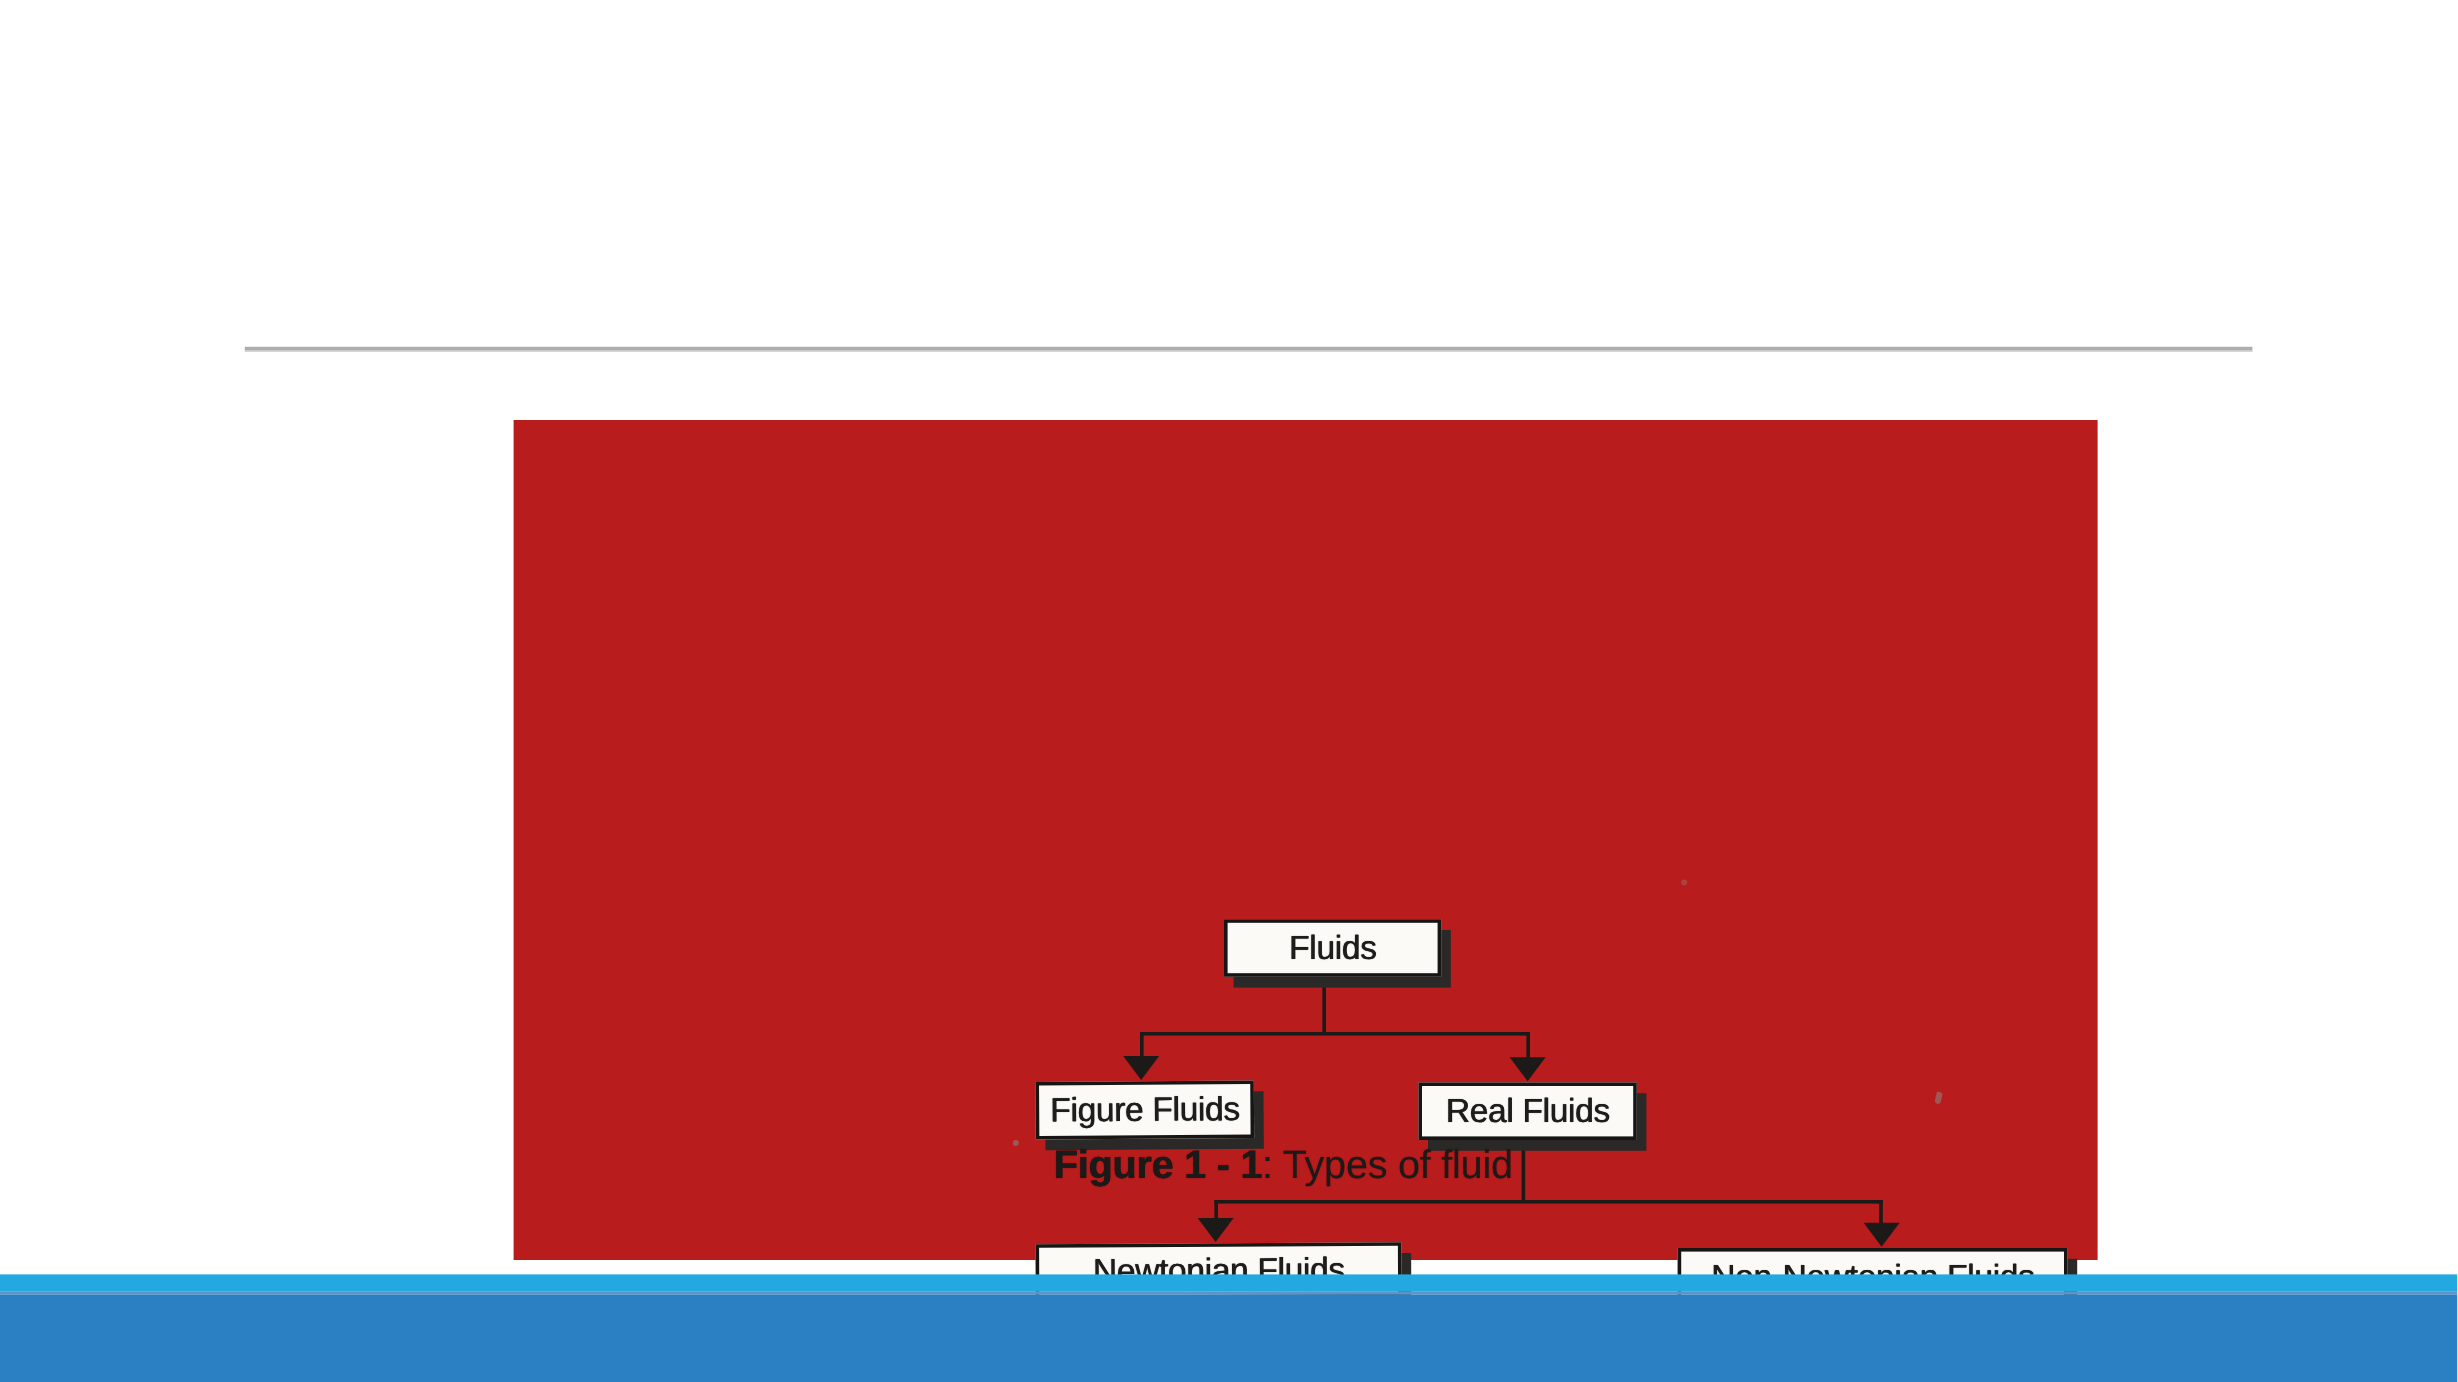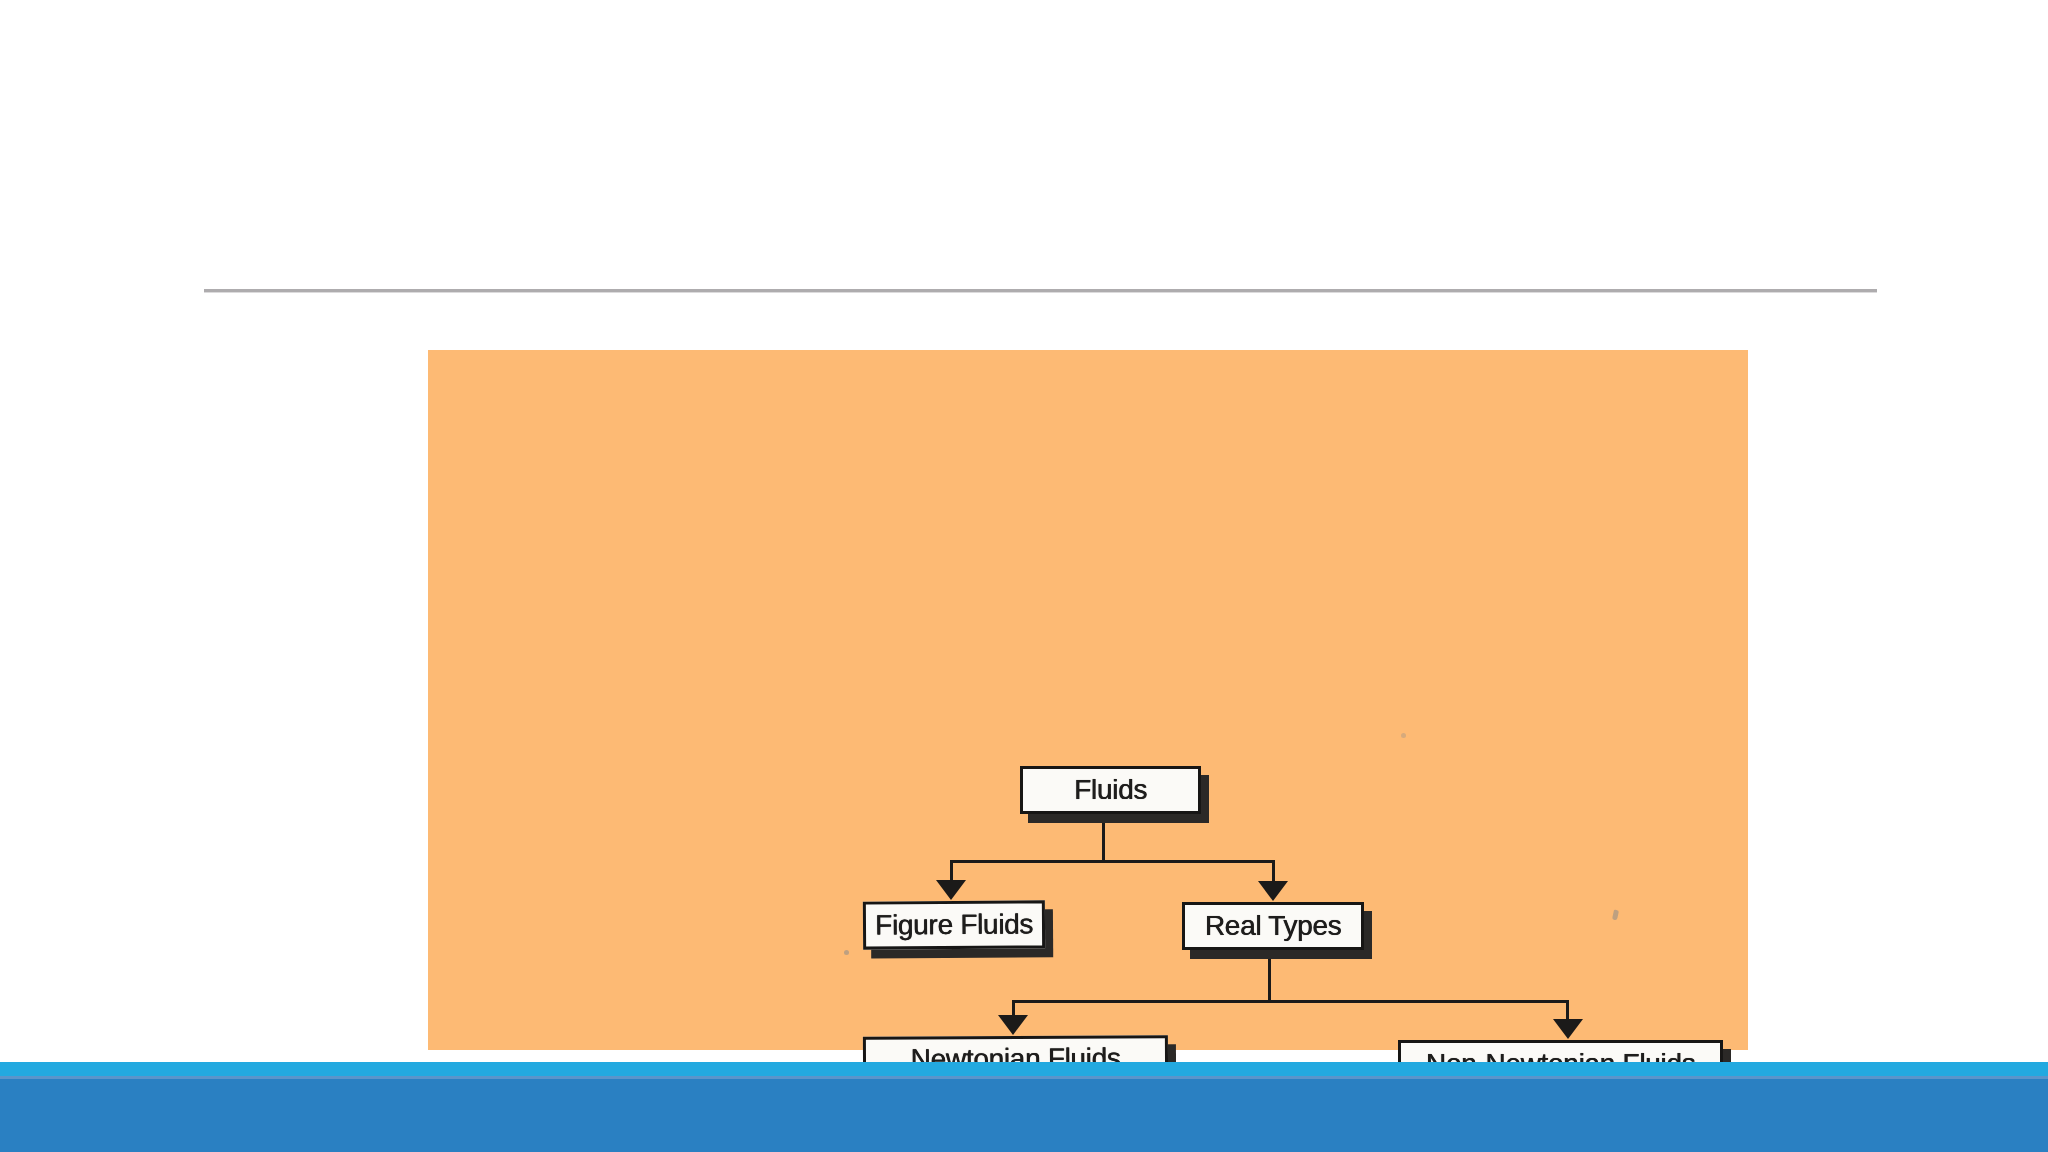--- a/index.html
+++ b/index.html
@@ -10,21 +10,21 @@
     color:#1c1c1c;
   }
   
   .top-rule{
     position:absolute; left:204px; top:289px; width:1673px; height:3px;
     background:#aeacae; border-bottom:1px solid #dcdbdc;
   }
   
   .figure{
     position:absolute; left:428px; top:350px; width:1320px; height:700px;
-    background:#fdba74;
+    background:#b91c1c;
   }
   
   .node{
     position:absolute; box-sizing:border-box;
     background:#fbfaf7;
     border:3px solid #171615;
     box-shadow:8px 9px 0 #2b2927;
     display:flex; align-items:center; justify-content:center;
     font-size:28px; letter-spacing:-0.3px; color:#1e1d1c;
     text-shadow:0.5px 0 0 #1e1d1c, 0 0 1px rgba(0,0,0,0.45);
@@ -120,34 +120,37 @@
     <div class="arrow a6"></div>
     <div class="arrow a7"></div>
 
     <div class="node n-fluids">
       <span>Fluids</span>
     </div>
     <div class="node n-ideal">
       <span>Figure Fluids</span>
     </div>
     <div class="node n-real">
-      <span>Real Types</span>
+      <span>Real Fluids</span>
     </div>
     <div class="node n-newtonian">
       <span>Newtonian Fluids</span>
     </div>
     <div class="node n-nonnewtonian">
       <span>Non-Newtonian Fluids</span>
     </div>
 
     <div class="speck sp1"></div>
     <div class="speck sp2"></div>
     <div class="speck sp3"></div>
     <div class="speck sp4"></div>
 
   </div>
 
+  <div class="caption">
+    <span class="bold">Figure 1 - 1</span><span>: Types of fluid</span>
+  </div>
 
   <div class="footer-strip" style="background: rgb(35, 169, 224);"></div>
   <div class="footer-divider" style="background: rgb(90, 149, 203);"></div>
   <div class="footer-bar" style="background: rgb(42, 128, 194);"></div>
 
 </div>
 
 </body></html>

